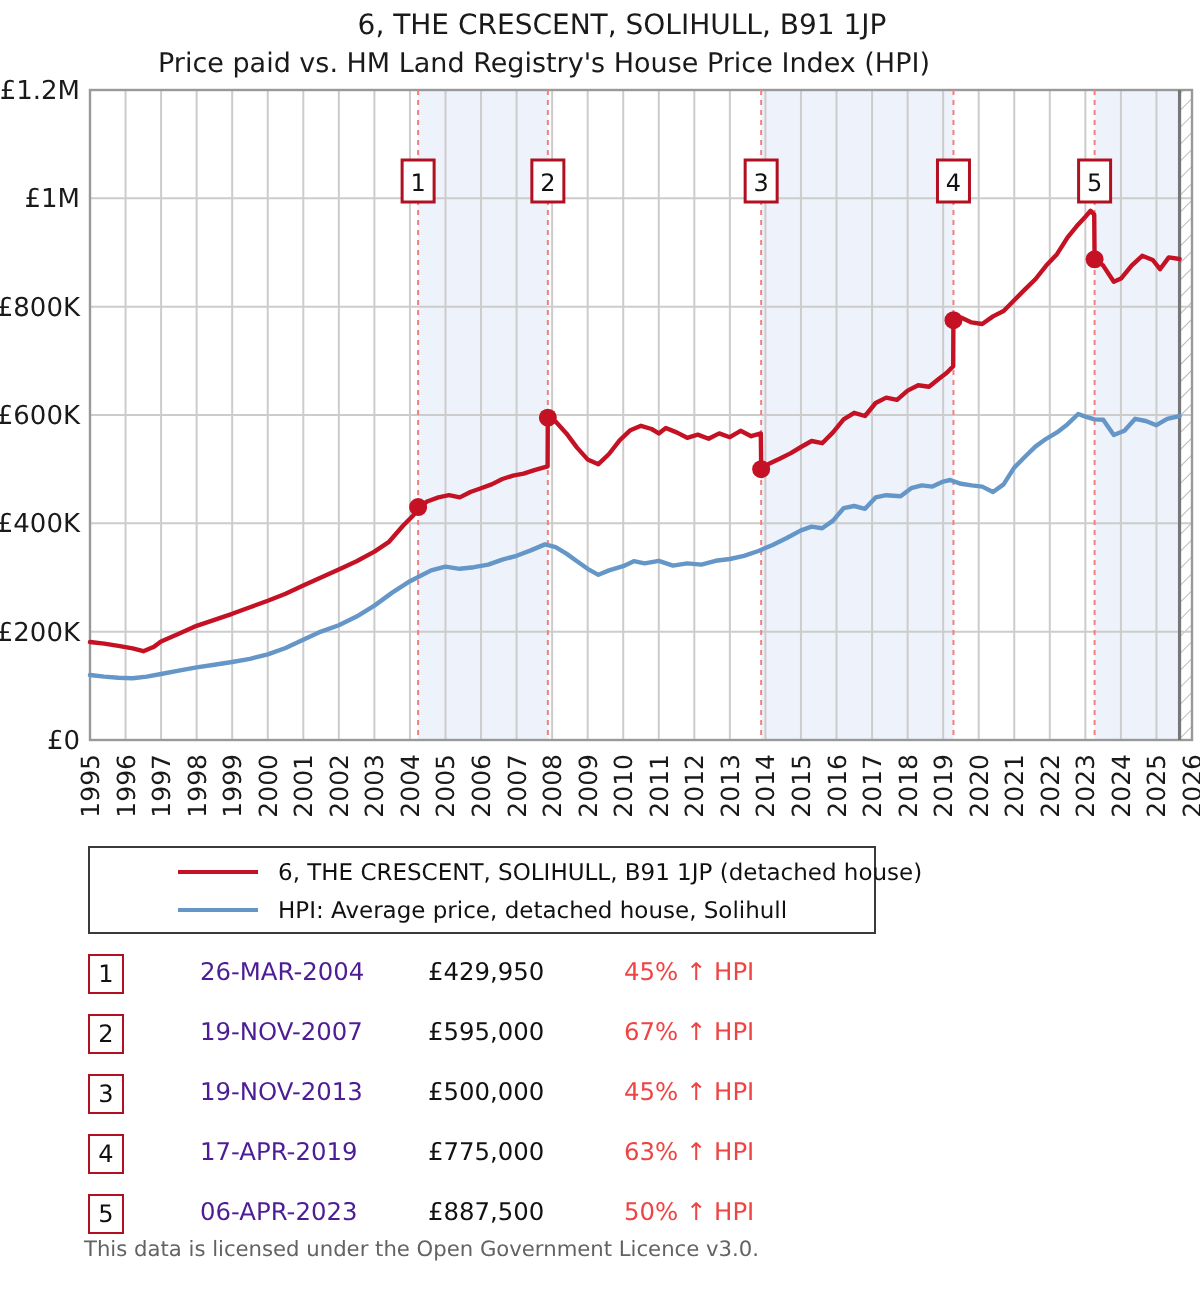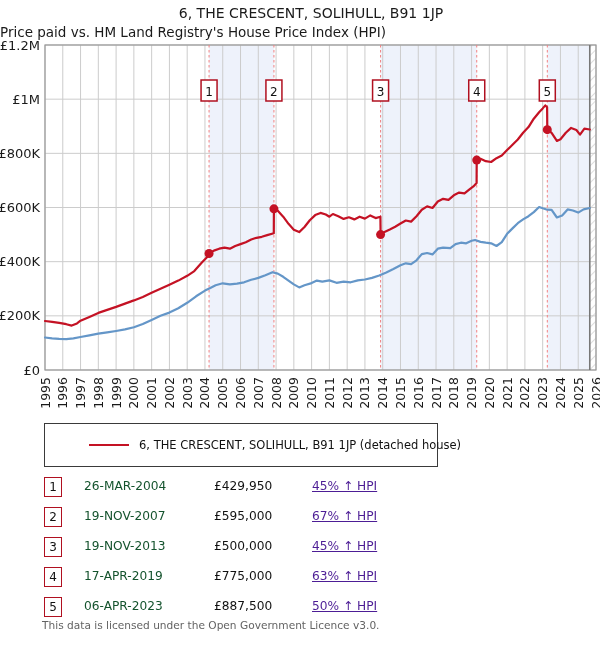--- a/index.html
+++ b/index.html
@@ -1,31 +1,31 @@
 <!DOCTYPE html>
 <html><head>
 <meta charset="utf-8">
 <style>
   html,body{margin:0;padding:0;background:#fff;}
   .page{position:relative;width:600px;height:650px;background:#ffffff;overflow:hidden;
         font-family:"DejaVu Sans","Liberation Sans",sans-serif;color:#1a1a1a;}
   .title{position:absolute;top:5px;left:0;width:600px;text-align:center;font-size:14px;color:#1a1a1a;margin-left:11px;}
-  .subtitle{position:absolute;top:24px;left:0;width:544px;font-size:13.5px;color:#1a1a1a;}
+  .subtitle{position:absolute;top:24px;left:0;width:544px;text-align:center;font-size:13.5px;color:#1a1a1a;}
   svg{position:absolute;top:0;left:0;}
   .legend{position:absolute;left:44px;top:423px;width:360px;height:42px;border:1.6px solid #3a3a3a;
           background:#fff;display:flex;flex-direction:column;justify-content:center;gap:3px;padding-left:32px;}
   .legend-row{display:flex;align-items:center;padding-left:12px;gap:10px;height:16px;}
   .legend-swatch{display:inline-block;width:40px;height:0;border-top:2.6px solid #000;flex:0 0 40px;}
   .legend-label{font-size:11.5px;color:#111;white-space:nowrap;}
   .trow{position:absolute;left:0;width:600px;height:22px;}
   .tnum{position:absolute;left:44px;top:0;width:16px;height:18px;border:1.6px solid #b01020;
         font-size:12px;line-height:18px;text-align:center;color:#111;background:#fff;}
-  .tdate{position:absolute;left:84px;top:2px;width:110px;font-size:12.2px;color:#14532d;}
+  .tdate{position:absolute;left:100px;top:2px;width:110px;font-size:12.2px;color:#4c1d95;}
   .tprice{position:absolute;left:214px;top:2px;width:90px;font-size:12.2px;color:#111;}
-  .thpi{position:absolute;left:312px;top:2px;width:110px;font-size:12.2px;color:#4c1d95;text-decoration:underline;}
+  .thpi{position:absolute;left:312px;top:2px;width:110px;font-size:12.2px;color:#ef4444;}
   .footer{position:absolute;left:42px;top:620px;width:540px;font-size:10.6px;line-height:11.5px;color:#636363;}
 </style>
 </head>
 <body>
 
 <div class="page">
 
   <div class="title">6, THE CRESCENT, SOLIHULL, B91 1JP</div>
   <div class="subtitle">Price paid vs. HM Land Registry's House Price Index (HPI)</div>
 
@@ -141,20 +141,24 @@
       <text transform="translate(564.9516129032259,377) rotate(-90)" text-anchor="end" font-size="12.5px" fill="#1a1a1a">2024</text>
       <text transform="translate(582.7258064516129,377) rotate(-90)" text-anchor="end" font-size="12.5px" fill="#1a1a1a">2025</text>
       <text transform="translate(600.5,377) rotate(-90)" text-anchor="end" font-size="12.5px" fill="#1a1a1a">2026</text>
     </svg>
 
   <div class="legend">
     <div class="legend-row">
       <span class="legend-swatch" id="sw0" style="border-top-color: rgb(196, 18, 36);"></span>
       <span class="legend-label">6, THE CRESCENT, SOLIHULL, B91 1JP (detached house)</span>
     </div>
+    <div class="legend-row">
+      <span class="legend-swatch" id="sw1" style="border-top-color: rgb(100, 150, 200);"></span>
+      <span class="legend-label">HPI: Average price, detached house, Solihull</span>
+    </div>
   </div>
 
   <div>
     <div class="trow" style="top:477px">
       <span class="tnum" style="border-color: rgb(176, 16, 32);">1</span>
       <span class="tdate">26-MAR-2004</span>
       <span class="tprice">£429,950</span>
       <span class="thpi">45% ↑ HPI</span>
     </div>
     <div class="trow" style="top:507px">

